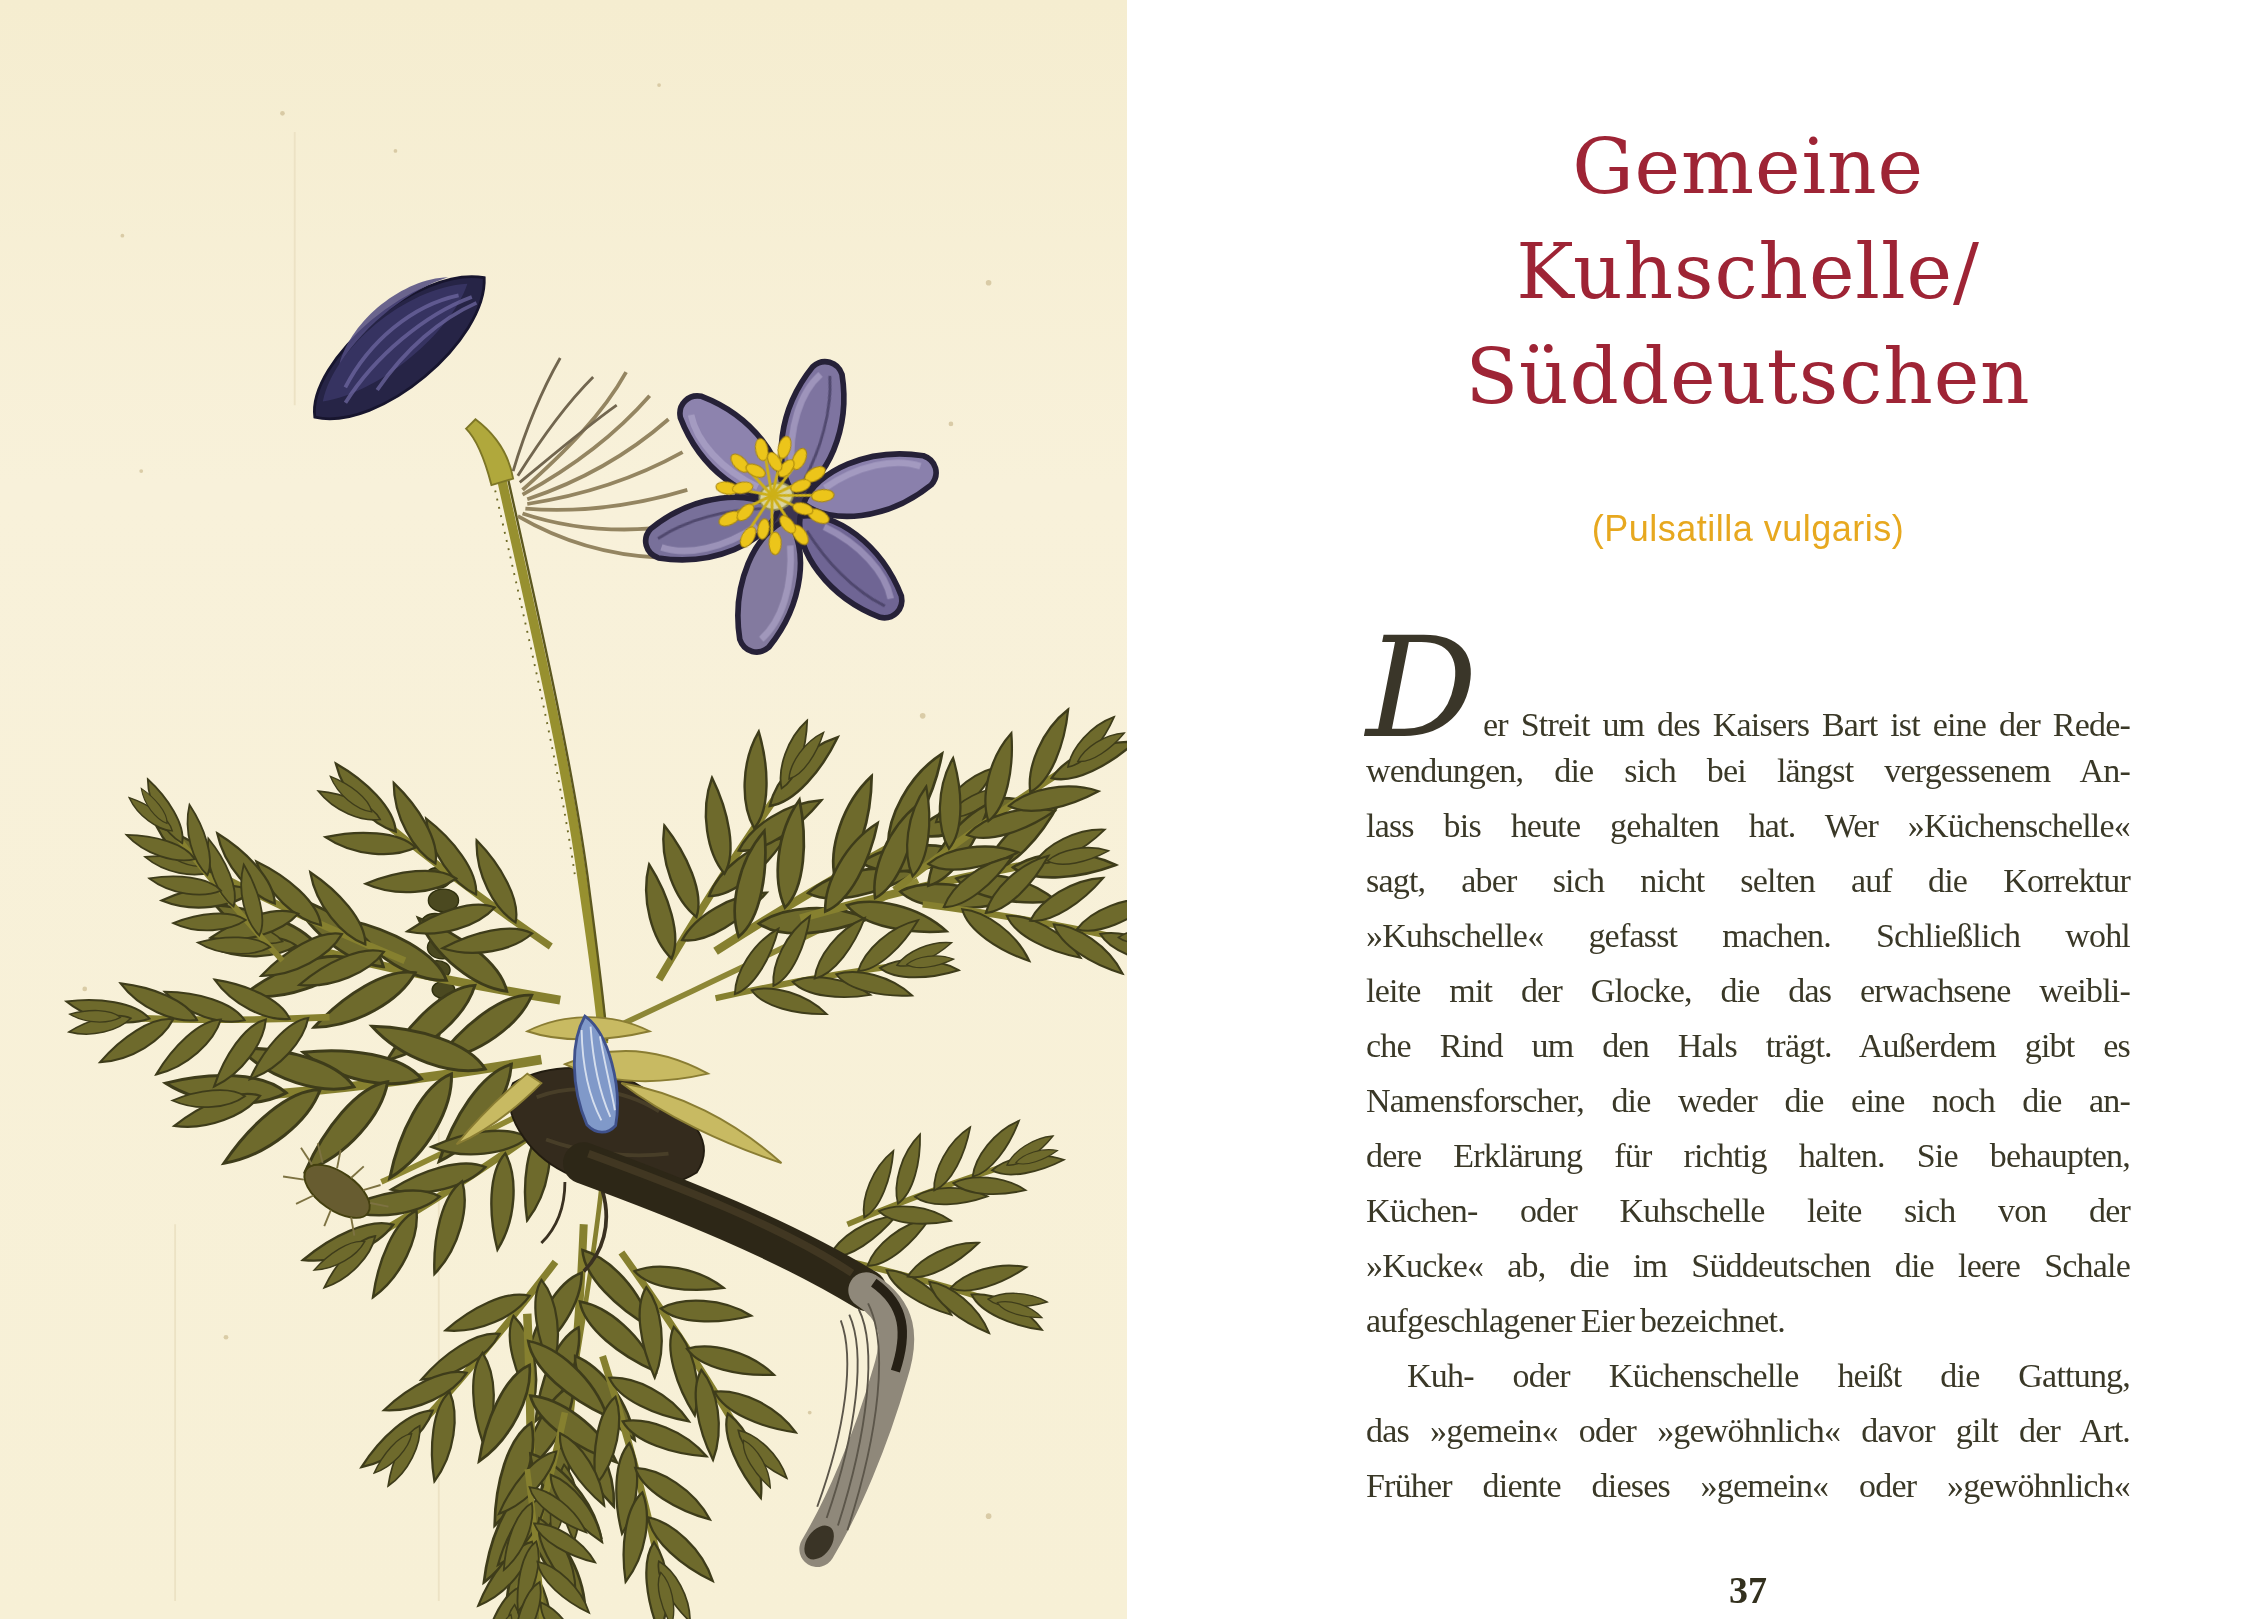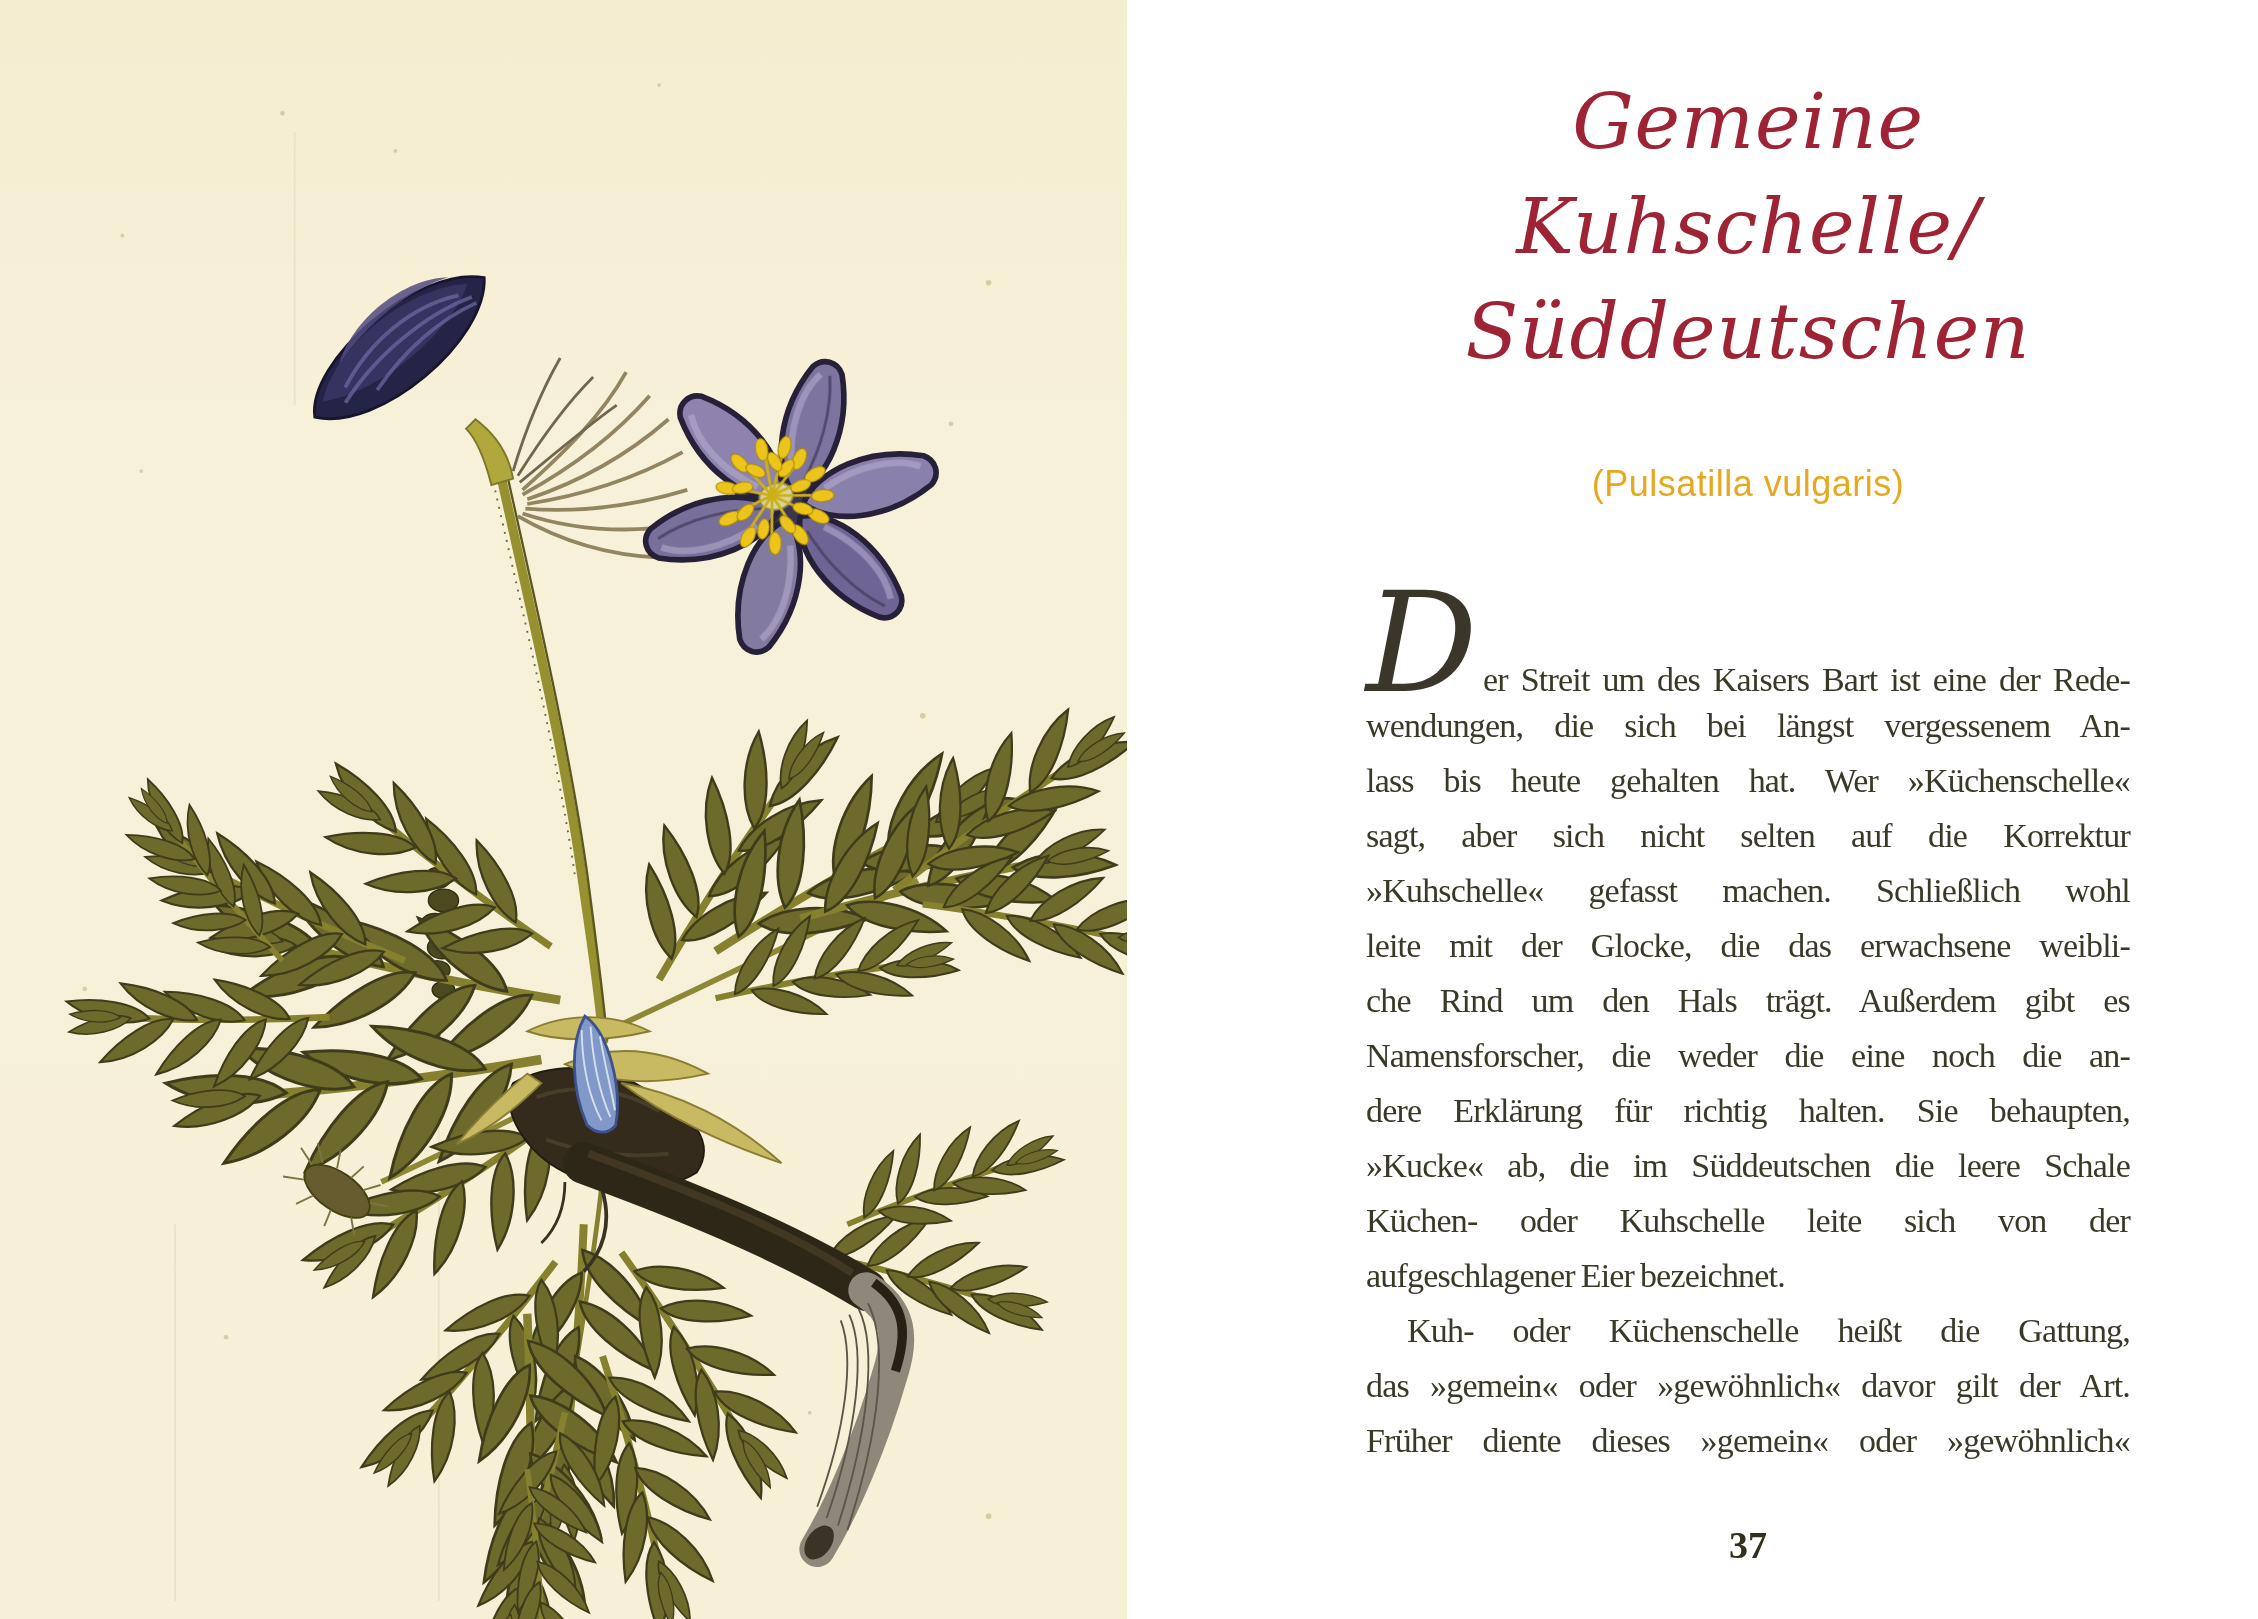--- a/index.html
+++ b/index.html
@@ -13,22 +13,22 @@
     background:linear-gradient(180deg,#f5edd0 0%,#f8f1da 30%,#f7f0d6 100%);
     position:relative;
   }
   .page-left svg{display:block;}
   
   .page-right{
     width:1132px;height:1620px;flex:0 0 auto;background:#ffffff;position:relative;
   }
   .content{position:absolute;left:239px;top:0;width:764px;}
   .title{
-    margin-top:69px;text-align:center;color:#9e2435;
-    font-family:"DejaVu Serif",serif;font-style:italic;font-weight:normal;
+    margin-top:114px;text-align:center;color:#9e2435;
+    font-family:"DejaVu Serif",serif;font-weight:normal;
     font-size:77px;line-height:105px;letter-spacing:0.9px;
   }
   .subtitle{
     margin-top:80px;text-align:center;color:#e7a81f;
     font-family:"Liberation Sans",sans-serif;font-weight:400;
     font-size:36px;line-height:40px;letter-spacing:0.5px;
   }
   .bodytext{
     margin-top:139px;color:#3a3827;font-size:34px;line-height:55px;
     letter-spacing:-0.8px;word-spacing:-1.9px;
@@ -322,22 +322,22 @@
     <div class="bodytext">
         <div class="bline j"><span class="dropcap">D</span>er Streit um des Kaisers Bart ist eine der Rede-</div>
         <div class="bline j">wendungen, die sich bei längst vergessenem An-</div>
         <div class="bline j">lass bis heute gehalten hat. Wer »Küchenschelle«</div>
         <div class="bline j">sagt, aber sich nicht selten auf die Korrektur</div>
         <div class="bline j">»Kuhschelle« gefasst machen. Schließlich wohl</div>
         <div class="bline j">leite mit der Glocke, die das erwachsene weibli-</div>
         <div class="bline j">che Rind um den Hals trägt. Außerdem gibt es</div>
         <div class="bline j">Namensforscher, die weder die eine noch die an-</div>
         <div class="bline j">dere Erklärung für richtig halten. Sie behaupten,</div>
+        <div class="bline j">Küchen- oder Kuhschelle leite sich von der</div>
         <div class="bline j">»Kucke« ab, die im Süddeutschen die leere Schale</div>
-        <div class="bline j">Küchen- oder Kuhschelle leite sich von der</div>
         <div class="bline">aufgeschlagener Eier bezeichnet.</div>
         <div class="bline j ind">Kuh- oder Küchenschelle heißt die Gattung,</div>
         <div class="bline j">das »gemein« oder »gewöhnlich« davor gilt der Art.</div>
         <div class="bline j">Früher diente dieses »gemein« oder »gewöhnlich«</div>
       </div>
     <div class="pagenum">37</div>
   </div>
 </div>
 
 

